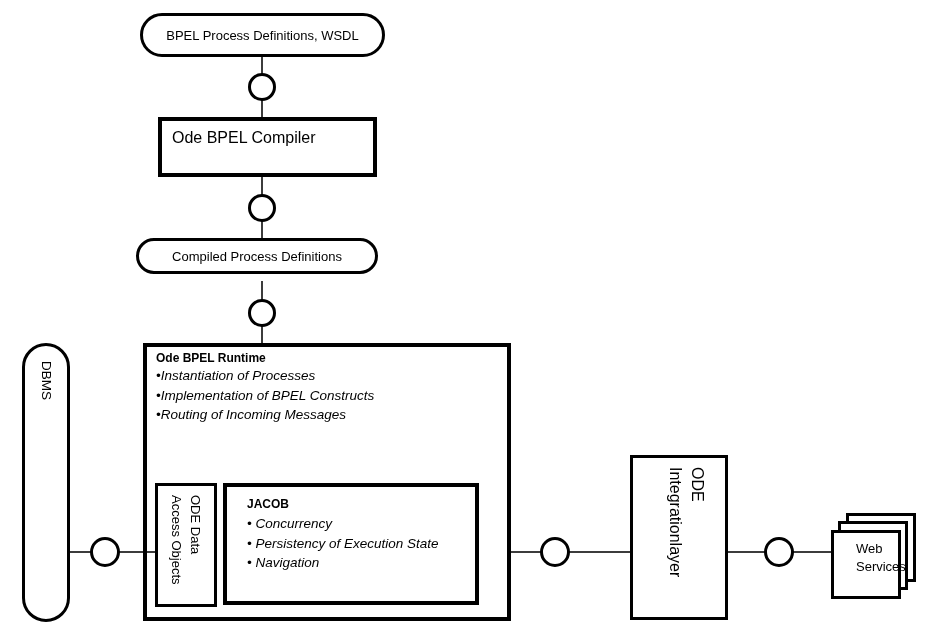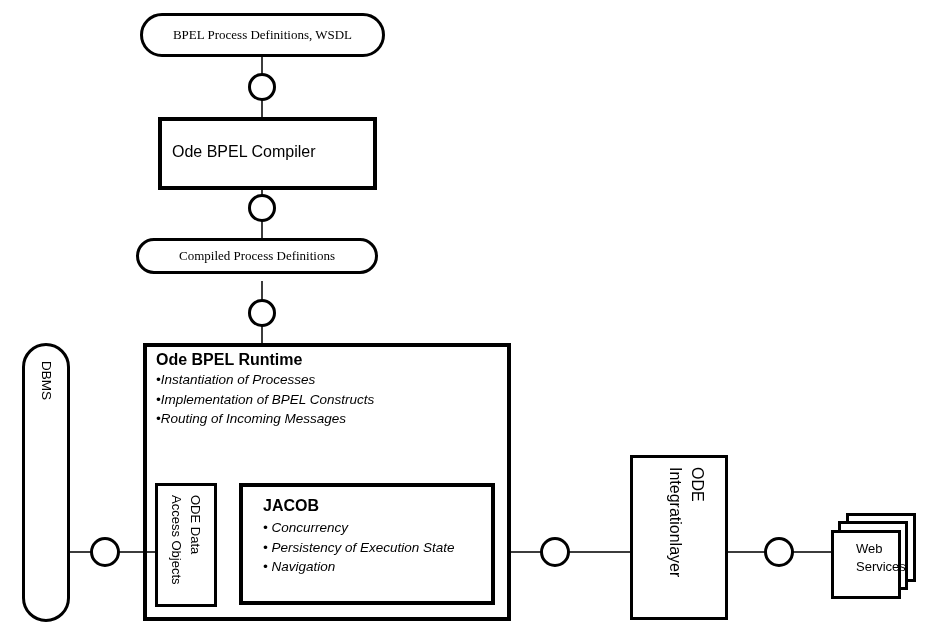--- a/index.html
+++ b/index.html
@@ -46,53 +46,52 @@
     position: absolute;
     border: 3px solid #000;
     border-radius: 24px;
     background: #fff;
     box-sizing: border-box;
     display: flex;
     align-items: center;
     justify-content: center;
     font-size: 13px;
     text-align: center;
-    font-family: Liberation Serif, serif;
   }
   #stadium-source   { left: 140px; top: 13px;  width: 245px; height: 44px; }
   #stadium-compiled { left: 136px; top: 238px; width: 242px; height: 36px; }
 
   
   .rect {
     position: absolute;
     border: 4px solid #000;
     background: #fff;
     box-sizing: border-box;
   }
-  #compiler { left: 158px; top: 117px; width: 219px; height: 73px; padding: 22px 10px; font-size: 16px; }
+  #compiler { left: 158px; top: 117px; width: 219px; height: 60px; padding: 8px 10px; font-size: 16px; }
   #runtime  { left: 143px; top: 343px; width: 368px; height: 278px; background: transparent; }
-  .block-title { font-size: 16px; font-weight: bold; }
+  .block-title { font-size: 12px; font-weight: bold; }
   #runtime .block-title { margin: 4px 0 1px 9px; }
   .bullets { font-size: 13.5px; line-height: 19.5px; }
   #runtime .bullets { margin-left: 9px; font-style: italic; }
 
   #dao {
     position: absolute;
     left: 8px; top: 136px;
     width: 62px; height: 124px;
     border: 3px solid #000;
     background: #fff;
     box-sizing: border-box;
     display: flex;
     align-items: flex-start;
     justify-content: center;
   }
   #jacob {
     position: absolute;
-    left: 92px; top: 136px;
+    left: 76px; top: 136px;
     width: 256px; height: 122px;
     border: 4px solid #000;
     background: #fff;
     box-sizing: border-box;
     padding: 6px 0 0 11px;
   }
   #jacob .bullets { margin-top: 3px; }
 
   
   .vtext {

